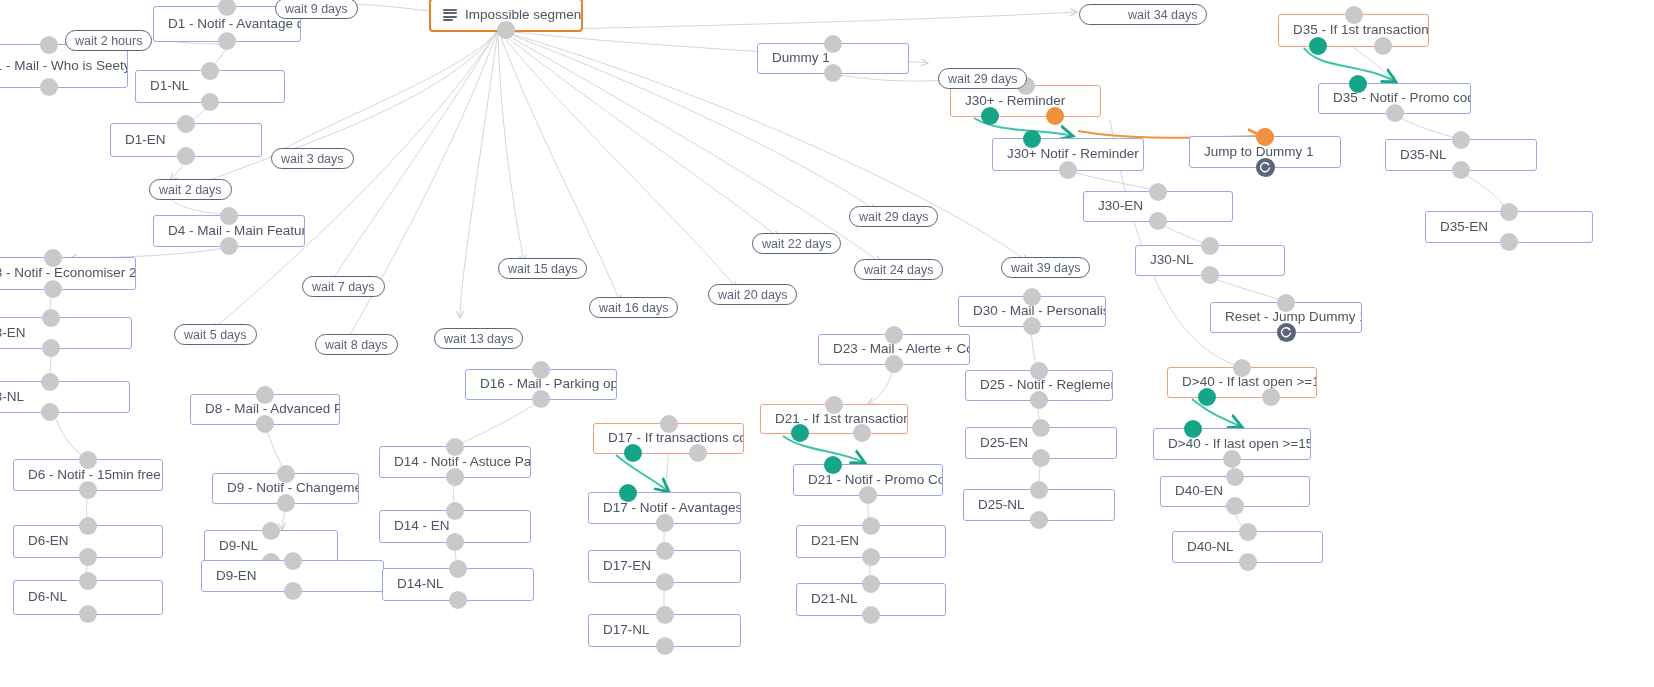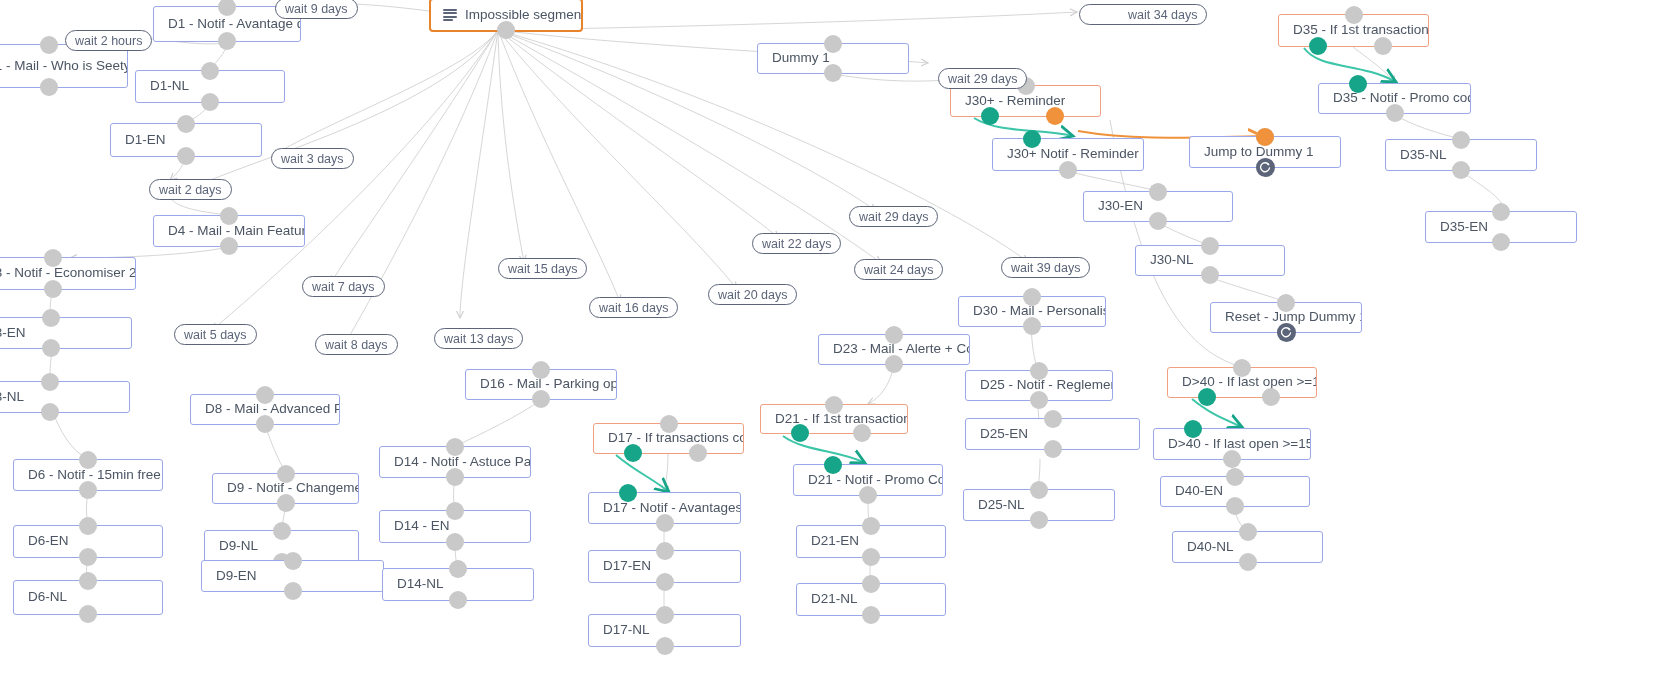--- a/index.html
+++ b/index.html
@@ -269,21 +269,21 @@
       <div class="node" style="left: 190px; top: 394px; width: 150px; height: 31px;">
         <span class="label">D8 - Mail - Advanced Pay...</span>
         <span class="handle top"></span>
         <span class="handle bottom"></span>
       </div>
       <div class="node" style="left: 212px; top: 473px; width: 147px; height: 31px;">
         <span class="label">D9 - Notif - Changements ...</span>
         <span class="handle top"></span>
         <span class="handle bottom"></span>
       </div>
-      <div class="node" style="left: 204px; top: 530px; width: 155px; height: 33px;">
+      <div class="node" style="left: 204px; top: 530px; width: 134px; height: 33px;">
         <span class="label">D9-NL</span>
         <span class="handle top"></span>
         <span class="handle bottom"></span>
       </div>
       <div class="node" style="left: 201px; top: 560px; width: 183px; height: 32px;">
         <span class="label">D9-EN</span>
         <span class="handle top"></span>
         <span class="handle bottom"></span>
       </div>
       <div class="node" style="left: 465px; top: 369px; width: 152px; height: 31px;">
@@ -361,21 +361,21 @@
       <div class="node" style="left: 958px; top: 296px; width: 148px; height: 31px;">
         <span class="label">D30 - Mail - Personalisatio...</span>
         <span class="handle top"></span>
         <span class="handle bottom"></span>
       </div>
       <div class="node" style="left: 965px; top: 370px; width: 148px; height: 31px;">
         <span class="label">D25 - Notif - Reglementati...</span>
         <span class="handle top"></span>
         <span class="handle bottom"></span>
       </div>
-      <div class="node" style="left: 965px; top: 418px; width: 175px; height: 32px; text-align: right;">
+      <div class="node" style="left: 965px; top: 427px; width: 152px; height: 32px; text-align: right;">
         <span class="label">D25-EN</span>
         <span class="handle top"></span>
         <span class="handle bottom"></span>
       </div>
       <div class="node" style="left: 963px; top: 489px; width: 152px; height: 32px;">
         <span class="label">D25-NL</span>
         <span class="handle top"></span>
         <span class="handle bottom"></span>
       </div>
       <div class="node cond" style="left: 950px; top: 85px; width: 151px; height: 32px;">
@@ -431,21 +431,21 @@
       <div class="node" style="left: 1318px; top: 83px; width: 153px; height: 31px;">
         <span class="label">D35 - Notif - Promo code ...</span>
         <span class="handle top teal hl-left"></span>
         <span class="handle bottom"></span>
       </div>
       <div class="node" style="left: 1385px; top: 139px; width: 152px; height: 32px;">
         <span class="label">D35-NL</span>
         <span class="handle top"></span>
         <span class="handle bottom"></span>
       </div>
-      <div class="node" style="left: 1425px; top: 211px; width: 152px; height: 32px;">
+      <div class="node" style="left: 1425px; top: 211px; width: 168px; height: 32px;">
         <span class="label">D35-EN</span>
         <span class="handle top"></span>
         <span class="handle bottom"></span>
       </div>
       <div class="node cond" style="left: 1167px; top: 367px; width: 150px; height: 31px;">
         <span class="label">D&gt;40 - If last open &gt;=15j - ...</span>
         <span class="handle top"></span>
         <span class="handle bottom teal hl-left"></span>
         <span class="handle bottom" style="left: auto; right: 36px; margin-left: 0px;"></span>
       </div>

